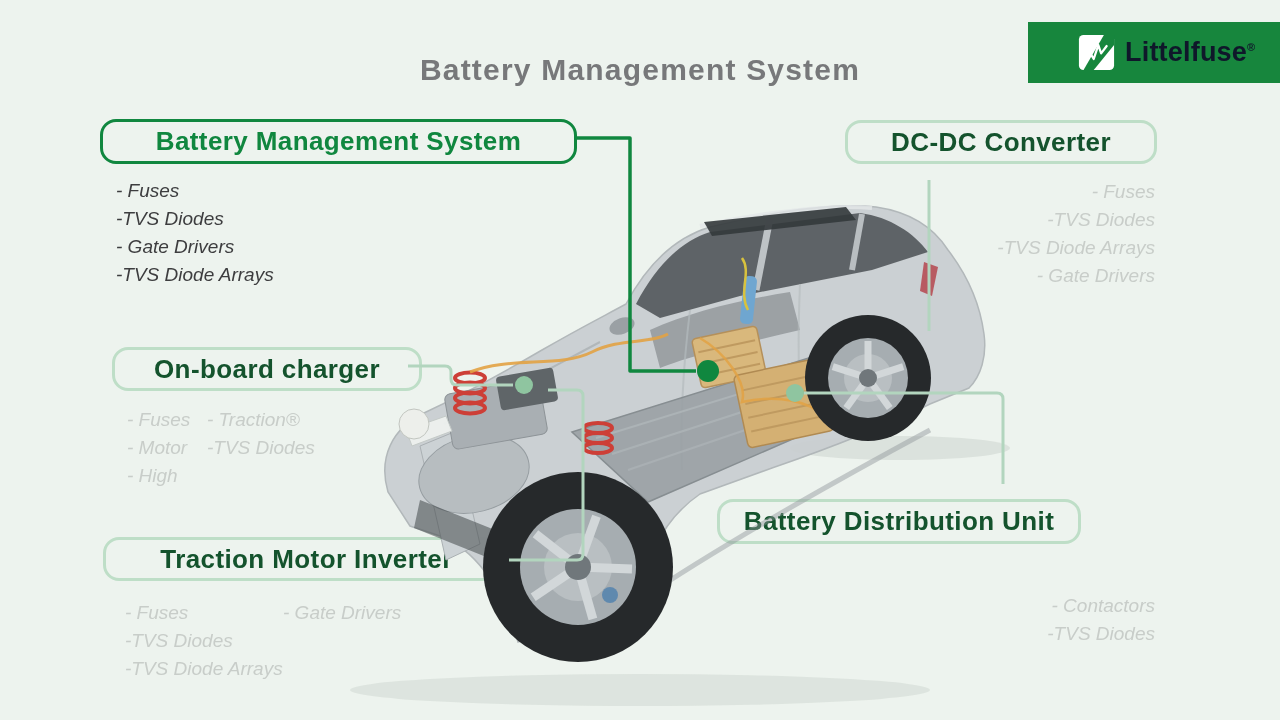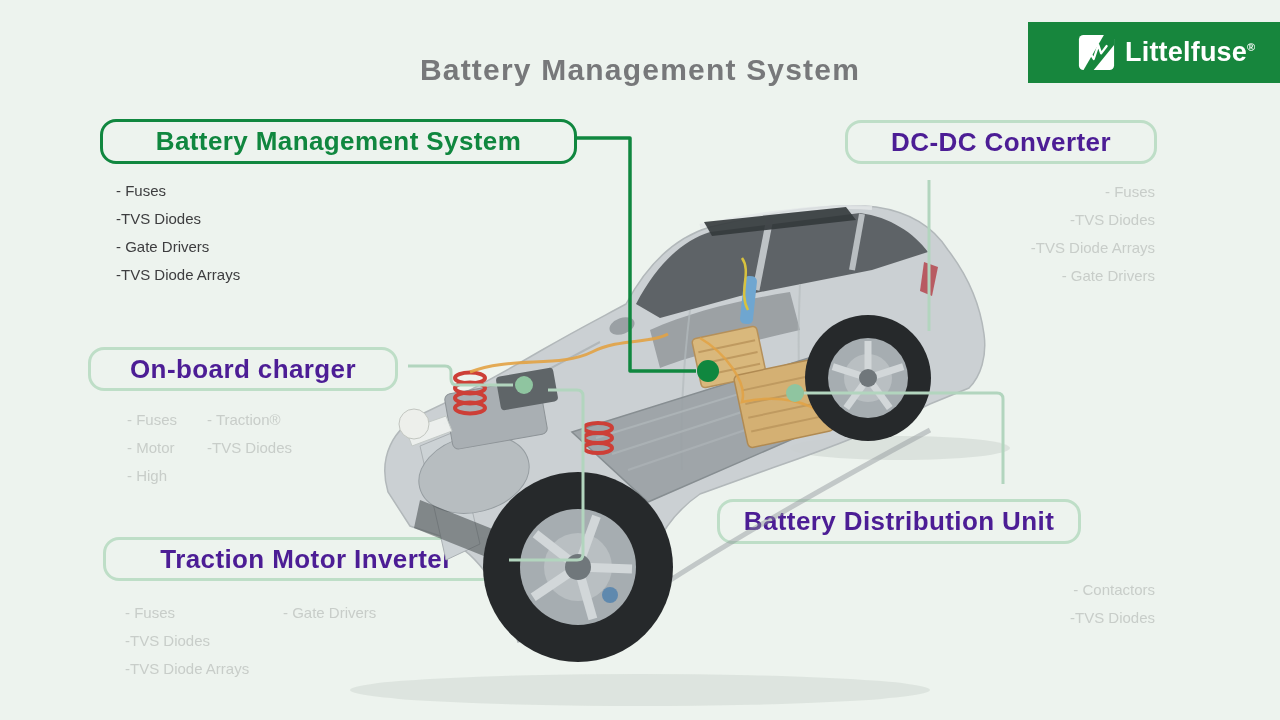--- a/index.html
+++ b/index.html
@@ -11,44 +11,44 @@
   .page-title{
     position:absolute;top:53px;left:0;width:100%;text-align:center;
     font-size:30px;font-weight:bold;color:#77787a;letter-spacing:1.2px;
   }
   .logo{
     position:absolute;top:22px;right:0;width:252px;height:61px;
     background:#17863d;display:flex;align-items:center;box-sizing:border-box;
     padding-left:50px;
   }
   .logo-icon{width:37px;height:37px;flex:0 0 auto;}
-  .logo-text{color:#ffffff;font-weight:bold;font-size:27px;letter-spacing:.2px;margin-left:10px;}
+  .logo-text{color:#0f172a;font-weight:bold;font-size:27px;letter-spacing:.2px;margin-left:10px;}
   .logo-reg{font-size:11px;vertical-align:super;}
   .panel-box{
     position:absolute;box-sizing:border-box;border:3px solid;border-radius:16px;
     display:flex;align-items:center;justify-content:center;
     font-weight:bold;font-size:26px;letter-spacing:.4px;white-space:nowrap;
   }
   .panel-box.active{border-color:#10873f;color:#10873f;}
-  .panel-box.faded{border-color:#bedec7;color:#4c1d95;}
-  .items{position:absolute;font-size:15px;line-height:28px;white-space:nowrap;}
+  .panel-box.faded{border-color:#bedec7;color:#14532d;}
+  .items{position:absolute;font-size:19px;line-height:28px;white-space:nowrap;font-style:italic;}
   .items.dark{color:#3d3d3f;}
   .items.faded{color:#c8cdc9;}
   .items.right{text-align:right;}
   .cols{display:flex;}
   svg.layer{position:absolute;left:0;top:0;}
 </style>
 </head>
 <body>
 
 <div class="panel-box faded" style="left:845px;top:120px;width:312px;height:44px;">
   <span>DC-DC Converter</span>
 </div>
 
-<div class="panel-box faded" style="left:88px;top:347px;width:310px;height:44px;">
+<div class="panel-box faded" style="left:112px;top:347px;width:310px;height:44px;">
   <span>On-board charger</span>
 </div>
 
 <div class="panel-box faded" style="left:103px;top:537px;width:407px;height:44px;">
   <span>Traction Motor Inverter</span>
 </div>
 
 <div class="panel-box faded" style="left:717px;top:499px;width:364px;height:45px;">
   <span>Battery Distribution Unit</span>
 </div>
@@ -212,21 +212,21 @@
   <div style="width:158px;">
     <div>- Fuses</div>
     <div>-TVS Diodes</div>
     <div>-TVS Diode Arrays</div>
   </div>
   <div>
     <div>- Gate Drivers</div>
   </div>
 </div>
 
-<div class="items faded right" style="right:125px;top:576px;">
+<div class="items faded right" style="right:125px;top:592px;">
   <div>- Contactors</div>
   <div>-TVS Diodes</div>
 </div>
 
 <div class="page-title">Battery Management System</div>
 
 <div class="logo">
   <svg class="logo-icon" viewBox="0 0 40 40">
     <rect x="1" y="1" width="38" height="38" rx="5" fill="#ffffff"></rect>
     <path d="M6 39 L28 1 L39 1 L39 12 L17 39 Z" fill="#17863d"></path>

